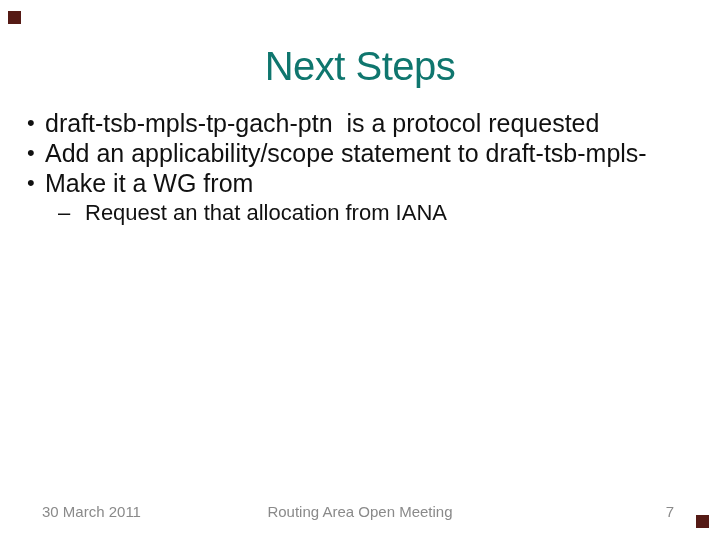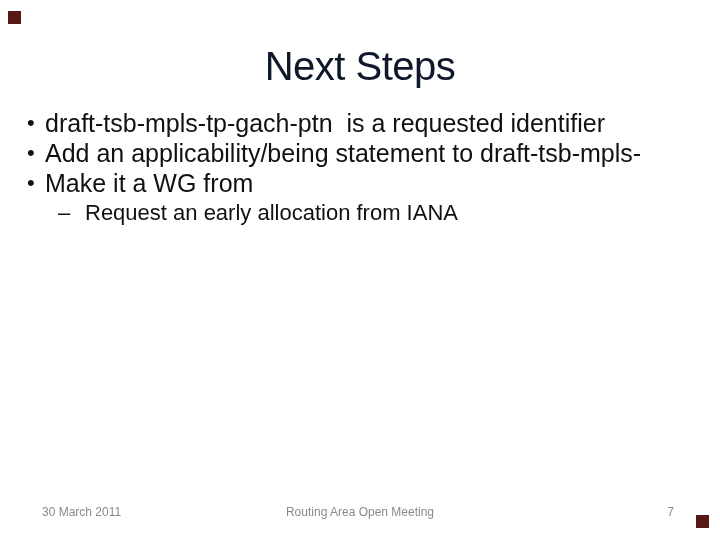--- a/index.html
+++ b/index.html
@@ -21,21 +21,21 @@
   .corner-square.br { right: 11px; bottom: 12px; }
 
   .title {
     position: absolute;
     left: 0; right: 0; top: 42px;
     margin: 0;
     text-align: center;
     font-size: 40px;
     font-weight: 400;
     line-height: 48px;
-    color: #0f172a;
+    color: #0f766e;
     letter-spacing: -0.5px;
   }
 
   .content {
     position: absolute;
     left: 27px; top: 108px; right: 18px;
   }
   .bullet {
     display: flex;
     align-items: flex-start;
@@ -59,21 +59,21 @@
   .bullet.sub .marker {
     flex: 0 0 27px;
     width: 27px;
     font-size: 22px;
     line-height: 30px;
   }
 
   .footer-date, .footer-center, .footer-page {
     position: absolute;
     top: 505px;
-    font-size: 12px;
+    font-size: 15px;
     line-height: 14px;
     color: #8a8a8a;
   }
   .footer-date  { left: 42px; }
   .footer-center{ left: 0; right: 0; text-align: center; }
   .footer-page  { right: 46px; }
 </style>
 </head>
 <body>
 
@@ -81,42 +81,42 @@
 
   <div class="corner-square tl" style="background: rgb(85, 26, 21);"></div>
 
   <h1 class="title">Next Steps</h1>
 
   <div class="content">
 
     <div class="bullet">
       <span class="marker">•</span>
       <span class="text">
-        <span class="line">draft-tsb-mpls-tp-gach-ptn  is a requested identifier</span>
+        <span class="line">draft-tsb-mpls-tp-gach-ptn  is a protocol requested</span>
       </span>
     </div>
 
     <div class="bullet">
       <span class="marker">•</span>
       <span class="text">
-        <span class="line">Add an applicability/being statement to draft-tsb-mpls-</span>
+        <span class="line">Add an applicability/scope statement to draft-tsb-mpls-</span>
       </span>
     </div>
 
     <div class="bullet">
       <span class="marker">•</span>
       <span class="text">
         <span class="line">Make it a WG from</span>
       </span>
     </div>
 
     <div class="bullet sub">
       <span class="marker">–</span>
       <span class="text">
-        <span class="line">Request an early allocation from IANA</span>
+        <span class="line">Request an that allocation from IANA</span>
       </span>
     </div>
 
   </div>
 
   <span class="footer-date" style="color: rgb(138, 138, 138);">30 March 2011</span>
   <span class="footer-center" style="color: rgb(138, 138, 138);">Routing Area Open Meeting</span>
   <span class="footer-page" style="color: rgb(138, 138, 138);">7</span>
 
   <div class="corner-square br" style="background: rgb(85, 26, 21);"></div>

